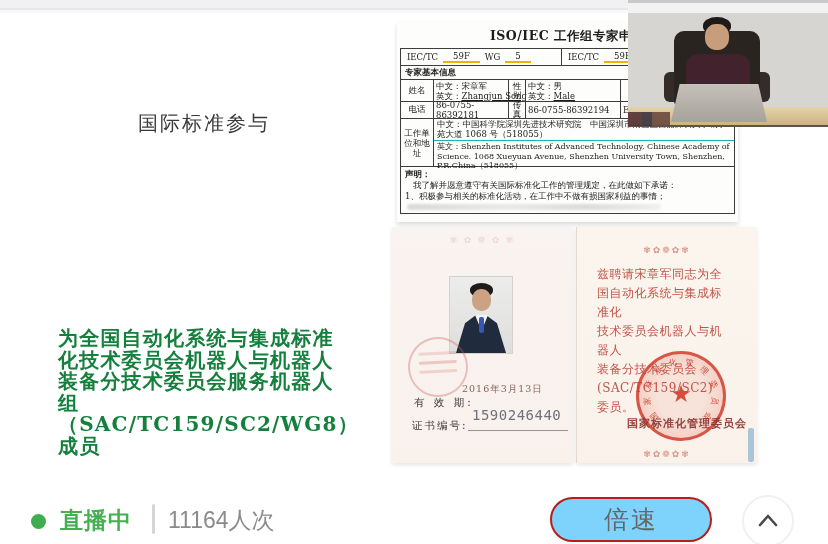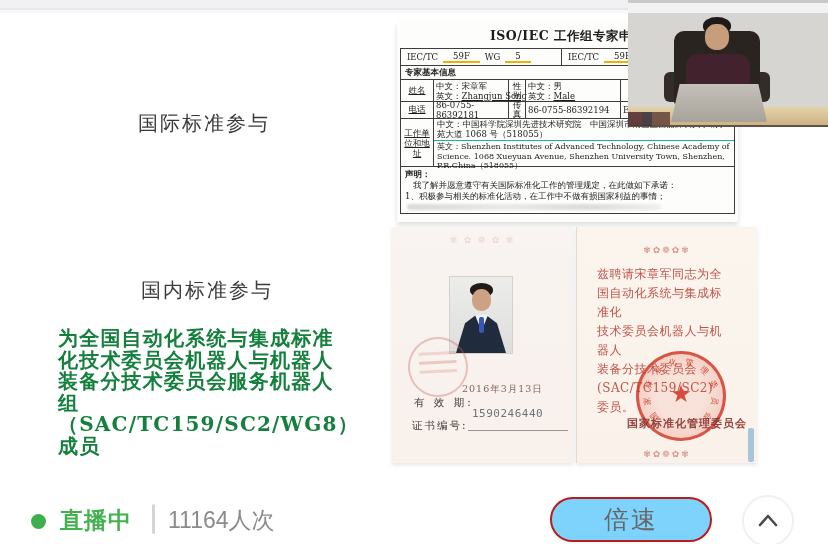--- a/index.html
+++ b/index.html
@@ -34,21 +34,21 @@
   .c-label { justify-content:center; text-align:center; white-space:pre-line; }
   .hdr-row { height:17px; }
   .hdr-cell { width:161px; display:flex; align-items:center; gap:5px; padding:0 6px; }
   .hdr-cell.right { flex:1; border-right:none; }
   .uval { border-bottom:2px solid #eab308; padding:0 10px; }
   .sec-row { height:14px; }
   .sec-cell { flex:1; border-right:none; font-weight:bold; padding:0 4px; display:flex; align-items:center; }
   .r-name { height:22px; }
   .r-phone { height:17px; }
   .r-addr { height:48px; }
-  .w1 { width:33px;text-decoration:underline; } .w2 { width:75px; } .w3 { width:17px; } .w4 { width:95px; } .w5 { flex:1; }
+  .w1 { width:33px; } .w2 { width:75px; } .w3 { width:17px; } .w4 { width:95px; } .w5 { flex:1; }
   .two-line { flex-direction:column; align-items:flex-start; justify-content:center; line-height:10px; }
   .two-line span { white-space:nowrap; }
   .usc { text-decoration:underline; }
   .addr-val { flex-direction:column; align-items:stretch; padding:0; }
   .addr-cn, .addr-en { padding:1px 3px; line-height:9.5px; }
   .addr-en { border-top:1px solid #14b8a6; font-size:8px; }
   .decl-row { height:46px; }
   .decl-cell { flex:1; border-right:none; flex-direction:column; align-items:flex-start;
     justify-content:flex-start; padding:2px 4px; line-height:11px; }
   .decl-title { font-weight:bold; }
@@ -77,21 +77,21 @@
   .stamp-faint { position:absolute; left:16px; top:110px; width:60px; height:60px; border-radius:50%;
     border:2px solid rgba(205,95,85,.35); transform:rotate(-15deg); }
   .stamp-faint i { position:absolute; left:10px; top:22px; width:38px; height:3px;
     background:rgba(205,95,85,.28); border-radius:2px; transform:rotate(12deg); box-shadow:0 9px 0 rgba(205,95,85,.22), 0 -9px 0 rgba(205,95,85,.2); }
 
   .cert-date { position:absolute; left:70px; top:156px; font-family:"DejaVu Serif", serif;
     font-size:9.5px; letter-spacing:1px; color:#8a625a; }
   .cert-valid { position:absolute; left:22px; top:169px; font-family:"DejaVu Serif", serif;
     font-size:10.5px; letter-spacing:3px; color:#45403c; }
   .cert-num { position:absolute; left:80px; top:180px; font-family:"DejaVu Sans Mono", monospace;
-    font-size:11px; letter-spacing:.5px; color:#70707e; }
+    font-size:14px; letter-spacing:.5px; color:#70707e; }
   .cert-numlbl { position:absolute; left:20px; top:192px; font-family:"DejaVu Serif", serif;
     font-size:10.5px; letter-spacing:2px; color:#45403c; }
   .cert-underline { position:absolute; left:76px; top:203px; width:100px; height:1px; background:#9a958f; }
 
   .appoint { position:absolute; left:20px; top:38px; width:132px; font-family:"DejaVu Serif", serif;
     font-size:12px; line-height:19px; letter-spacing:.5px; color:#c0544a; white-space:pre-line; }
 
   .seal { position:absolute; left:59px; top:124px; width:90px; height:90px; border-radius:50%;
     border:3px solid rgba(208,55,38,.8);
     background:radial-gradient(circle, rgba(230,85,60,.10) 40%, rgba(225,70,50,.22) 78%, rgba(225,70,50,.08) 100%); }
@@ -131,21 +131,20 @@
     background:#fff; border:2px solid #f0f0f0; display:flex; align-items:center; justify-content:center; cursor:pointer; }
 </style>
 </head>
 <body>
 
 <div class="page">
 
   <div class="top-strip"></div>
 
   <div class="slide-label lbl-intl">国际标准参与</div>
-  <div class="slide-label lbl-dom">国内标准参与</div>
   <div class="membership">为全国自动化系统与集成标准
 化技术委员会机器人与机器人
 装备分技术委员会服务机器人
 组（SAC/TC159/SC2/WG8）
 成员</div>
 
   <div class="doc">
     <div class="doc-title">ISO/IEC 工作组专家申报</div>
     <div class="tbl">
       <div class="trow hdr-row">

